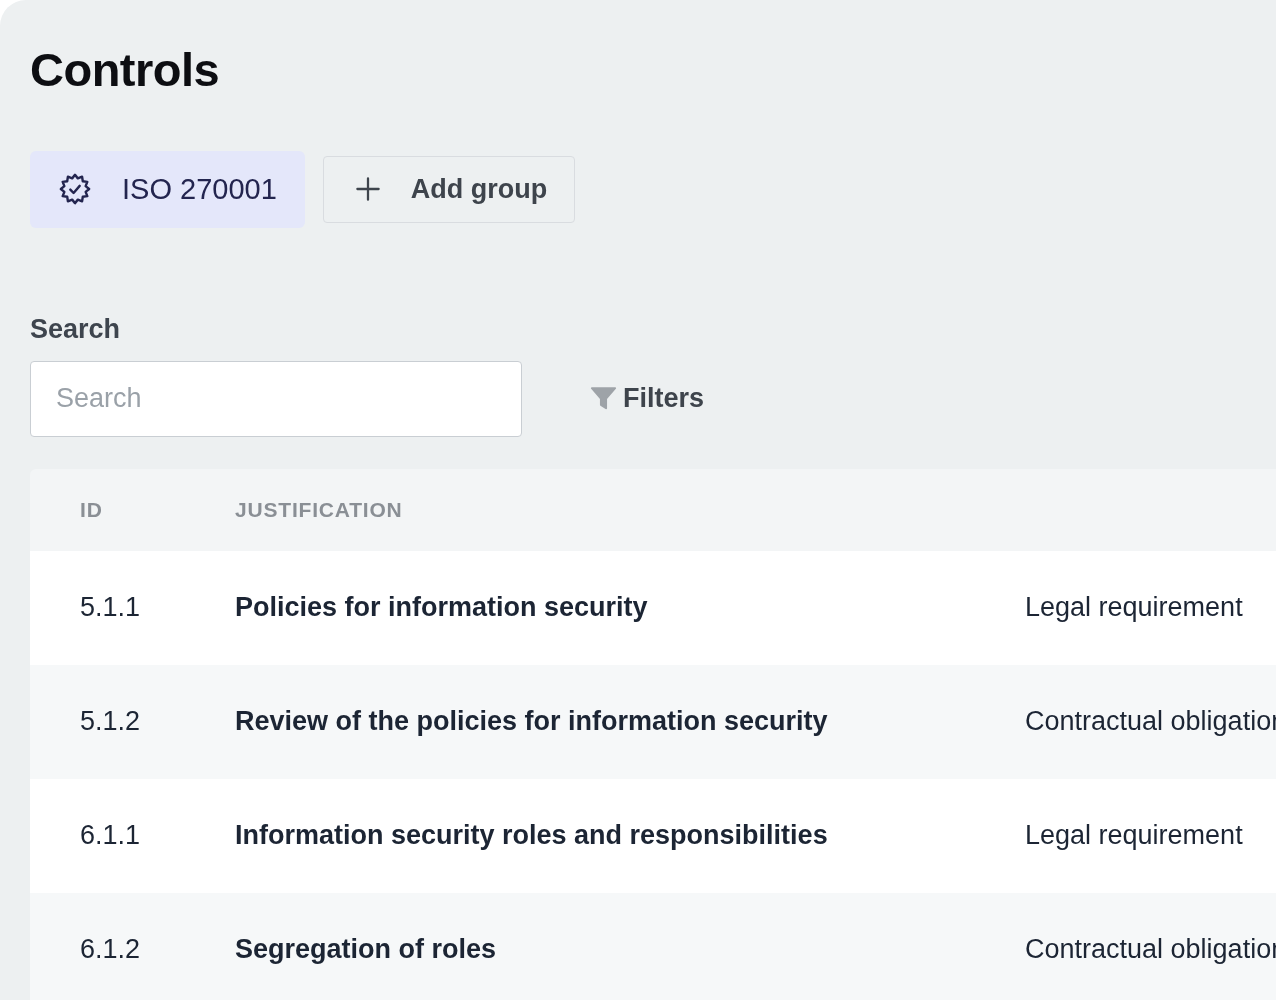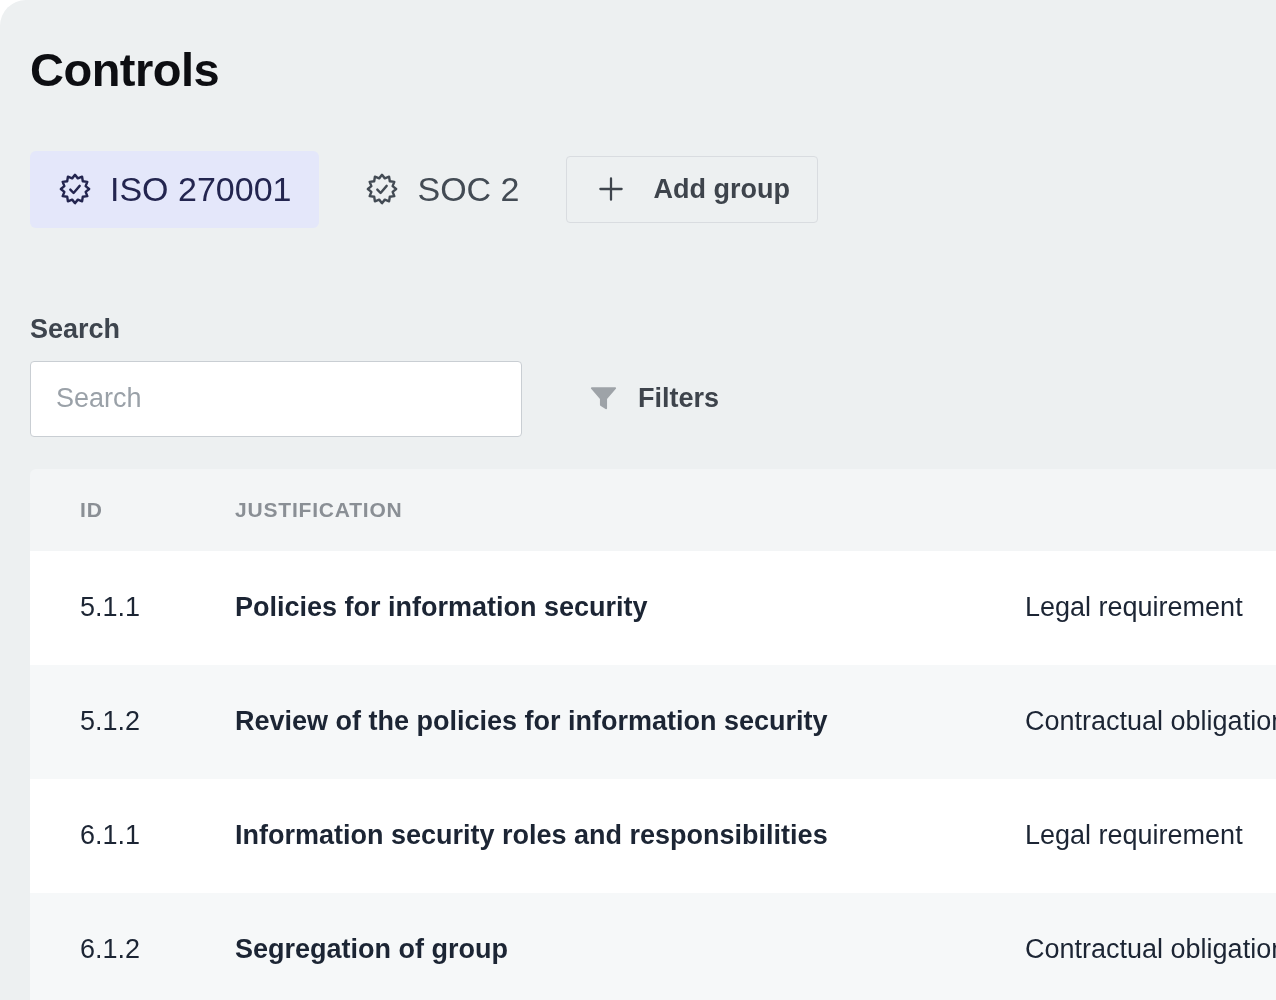--- a/index.html
+++ b/index.html
@@ -28,28 +28,28 @@
   
   .chips-row {
     display: flex;
     align-items: center;
     gap: 18px;
     margin-top: 54px;
   }
   .chip {
     display: flex;
     align-items: center;
-    gap: 18px;
+    gap: 30px;
     height: 77px;
     padding: 0 28px;
     border: none;
     background: transparent;
     border-radius: 6px;
     font-family: "Liberation Sans", sans-serif;
-    font-size: 34px;
+    font-size: 29px;
     font-weight: 500;
     color: #434b54;
     cursor: pointer;
     white-space: nowrap;
   }
   .chip.selected {
     background: #e4e7fa;
     color: #23254f;
   }
   .seal { width: 34px; height: 34px; flex: 0 0 34px; }
@@ -93,21 +93,21 @@
     padding: 0 25px;
     font-family: "Liberation Sans", sans-serif;
     font-size: 27px;
     color: #1c2534;
     outline: none;
   }
   .search-input::placeholder { color: #9aa1a8; }
   .filters-btn {
     display: flex;
     align-items: center;
-    gap: 19px;
+    gap: 4px;
     margin-left: 66px;
     padding: 0;
     background: none;
     border: none;
     font-family: "Liberation Sans", sans-serif;
     font-size: 27px;
     font-weight: 700;
     color: #3e444c;
     cursor: pointer;
   }
@@ -155,29 +155,20 @@
     <span id="chips" style="display:flex;align-items:center;gap:18px;">
         <button class="chip selected">
     <span class="seal">
       <svg viewBox="0 0 24 24" fill="none" stroke="currentColor" stroke-width="1.7" stroke-linejoin="round" stroke-linecap="round">
         <polygon points="22,12 19.5,14 20.7,17 17.5,17.5 17,20.7 14,19.5 12,22 10,19.5 7,20.7 6.5,17.5 3.3,17 4.5,14 2,12 4.5,10 3.3,7 6.5,6.5 7,3.3 10,4.5 12,2 14,4.5 17,3.3 17.5,6.5 20.7,7 19.5,10"></polygon>
         <path d="M8.7 12.4l2.3 2.4 4.3-5"></path>
       </svg>
     </span>
     <span>ISO 270001</span>
   </button>
-        <button class="chip">
-    <span class="seal">
-      <svg viewBox="0 0 24 24" fill="none" stroke="currentColor" stroke-width="1.7" stroke-linejoin="round" stroke-linecap="round">
-        <polygon points="22,12 19.5,14 20.7,17 17.5,17.5 17,20.7 14,19.5 12,22 10,19.5 7,20.7 6.5,17.5 3.3,17 4.5,14 2,12 4.5,10 3.3,7 6.5,6.5 7,3.3 10,4.5 12,2 14,4.5 17,3.3 17.5,6.5 20.7,7 19.5,10"></polygon>
-        <path d="M8.7 12.4l2.3 2.4 4.3-5"></path>
-      </svg>
-    </span>
-    <span>SOC 2</span>
-  </button>
       </span>
     <button class="add-group">
       <span class="plus">
         <svg viewBox="0 0 24 24" fill="none" stroke="currentColor" stroke-width="1.6" stroke-linecap="round">
           <path d="M12 4.5v15M4.5 12h15"></path>
         </svg>
       </span>
       <span>Add group</span>
     </button>
   </div>
@@ -211,19 +202,19 @@
     <div class="td td-control">Review of the policies for information security</div>
     <div class="td td-justification">Contractual obligation</div>
   </div>
         <div class="trow">
     <div class="td td-id">6.1.1</div>
     <div class="td td-control">Information security roles and responsibilities</div>
     <div class="td td-justification">Legal requirement</div>
   </div>
         <div class="trow">
     <div class="td td-id">6.1.2</div>
-    <div class="td td-control">Segregation of group</div>
+    <div class="td td-control">Segregation of roles</div>
     <div class="td td-justification">Contractual obligation</div>
   </div>
       </div>
   </div>
 
 </div>
 
 </body></html>

